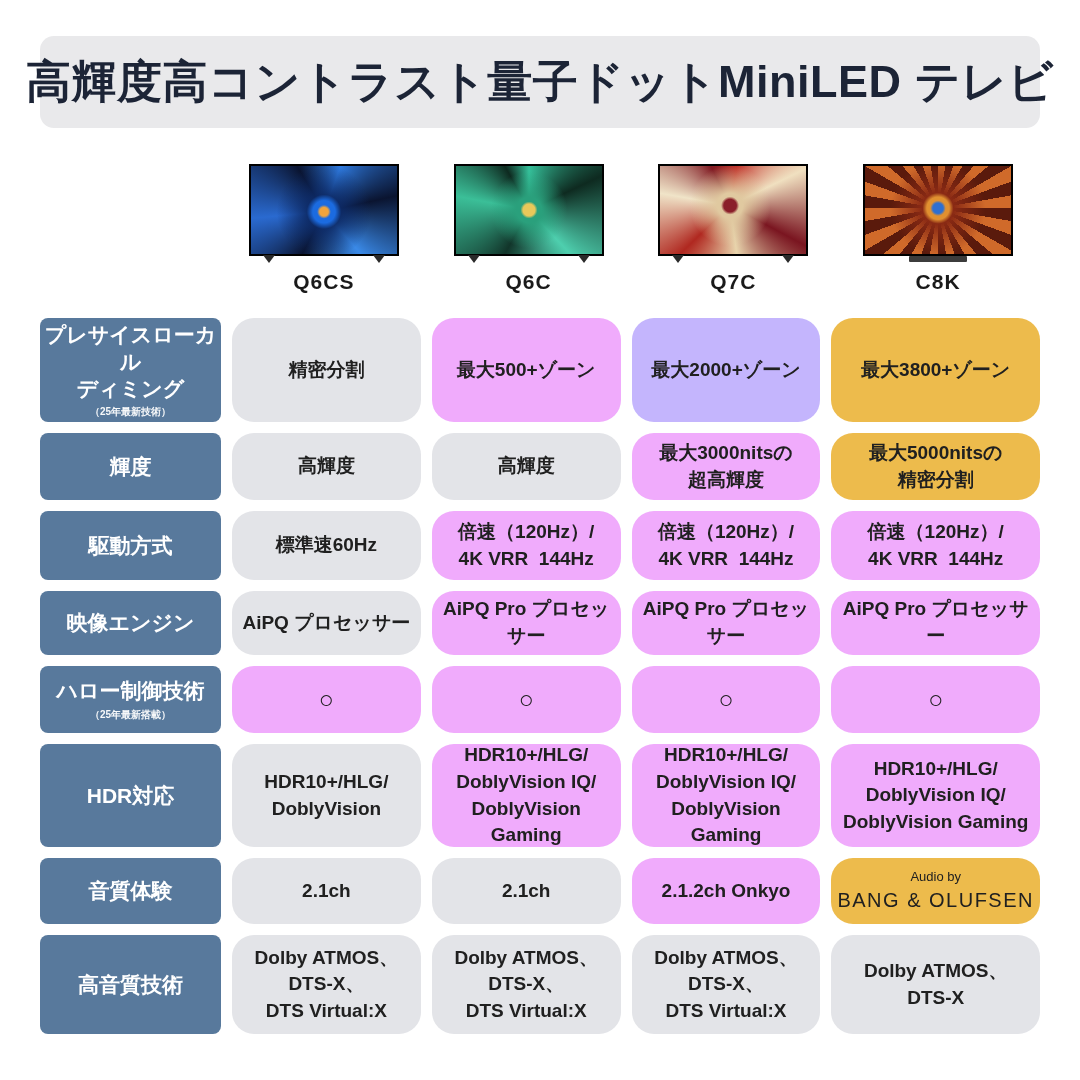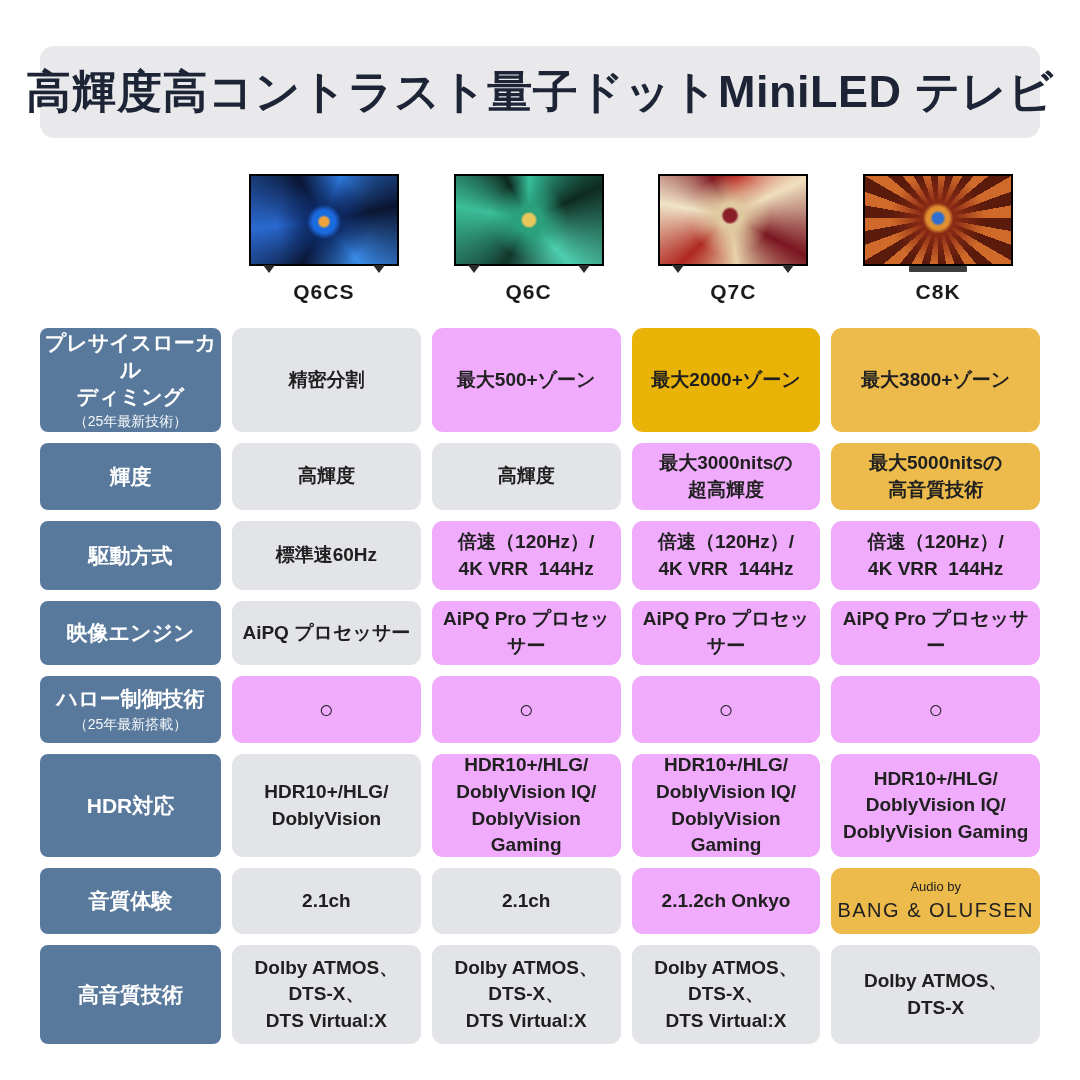--- a/index.html
+++ b/index.html
@@ -1,21 +1,21 @@
 <!DOCTYPE html>
 <html><head>
 <meta charset="utf-8">
 <style>
   html,body{margin:0;padding:0;}
   body{
     width:1080px;height:1080px;background:#ffffff;overflow:hidden;position:relative;
     font-family:"Liberation Sans","DejaVu Sans",sans-serif;color:#202020;
   }
   .title-bar{
-    margin:46px 40px 0 40px;height:92px;background:#e9e9eb;border-radius:14px;
+    margin:36px 40px 0 40px;height:92px;background:#e9e9eb;border-radius:14px;
     display:flex;align-items:center;justify-content:center;
     font-size:45px;font-weight:800;color:#1c2436;letter-spacing:0.5px;white-space:nowrap;
   }
   .products-row{
     display:grid;grid-template-columns:181px 1fr 1fr 1fr 1fr;gap:1px;
     margin:36px 40px 16px 40px;
   }
   .product{display:flex;flex-direction:column;align-items:center;}
   .tv{width:150px;height:92px;background:#000;padding:2px;position:relative;box-sizing:border-box;}
   .screen{width:100%;height:100%;}
@@ -47,29 +47,29 @@
   .grid{
     display:grid;grid-template-columns:181px 1fr 1fr 1fr 1fr;gap:11px;
     grid-template-rows:104px 67px 69px 64px 67px 103px 66px 99px;
     margin:24px 40px 0 40px;
   }
   .rowlabel{
     background:#58799c;color:#fff;border-radius:8px;
     display:flex;flex-direction:column;align-items:center;justify-content:center;text-align:center;
   }
   .rl-main{font-size:21px;font-weight:700;line-height:1.3;white-space:pre-wrap;}
-  .rl-sub{font-size:14px;font-weight:400;margin-top:3px;opacity:0.95;}
+  .rl-sub{font-size:10px;font-weight:700;margin-top:3px;opacity:0.95;}
   .cell{
-    border-radius:11px;display:flex;flex-direction:column;align-items:center;justify-content:center;
+    border-radius:22px;display:flex;flex-direction:column;align-items:center;justify-content:center;
     text-align:center;font-size:19px;font-weight:700;line-height:1.4;white-space:pre-wrap;color:#202020;
     padding:4px 6px;box-sizing:border-box;
   }
   .tone-gray{background:#e3e4e8;}
   .tone-yellow{background:#f0abfc;}
-  .tone-yellow-mid{background:#eab308;}
+  .tone-yellow-mid{background:#c4b5fd;}
   .tone-gold{background:#edbb4c;}
   .circle-cell{font-size:25px;font-weight:700;}
   .audio-by{font-size:13px;font-weight:400;}
   .bo-brand{font-size:20px;font-weight:500;letter-spacing:1.5px;margin-top:0;white-space:nowrap;}
 </style>
 </head>
 <body>
 
 <div class="title-bar">高輝度高コントラスト量子ドットMiniLED テレビ</div>
 
@@ -125,21 +125,21 @@
   <div class="cell tone-gold">最大3800+ゾーン</div>
 
   <div class="rowlabel">
     <div class="rl-main">輝度</div>
   </div>
   <div class="cell tone-gray">高輝度</div>
   <div class="cell tone-gray">高輝度</div>
   <div class="cell tone-yellow">最大3000nitsの
 超高輝度</div>
   <div class="cell tone-gold">最大5000nitsの
-高音質技術</div>
+精密分割</div>
 
   <div class="rowlabel">
     <div class="rl-main">駆動方式</div>
   </div>
   <div class="cell tone-gray">標準速60Hz</div>
   <div class="cell tone-yellow">倍速（120Hz）/
 4K VRR  144Hz</div>
   <div class="cell tone-yellow">倍速（120Hz）/
 4K VRR  144Hz</div>
   <div class="cell tone-yellow">倍速（120Hz）/

